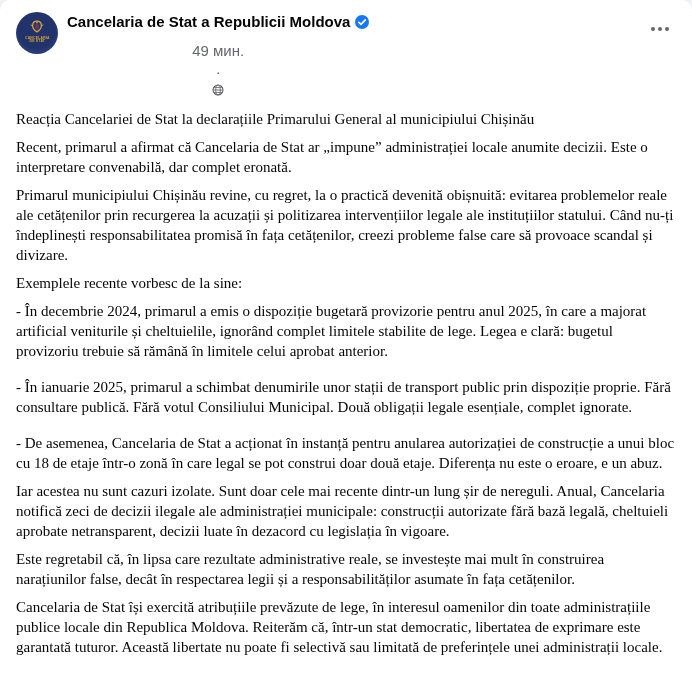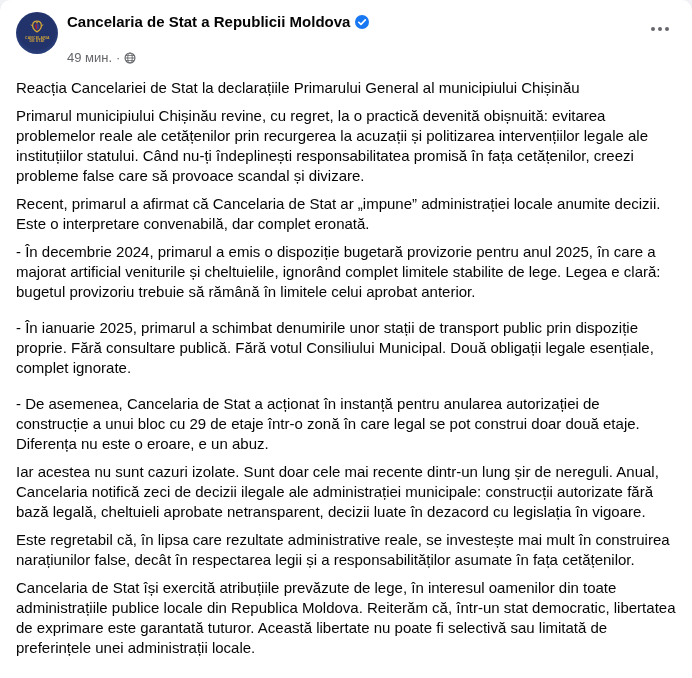--- a/index.html
+++ b/index.html
@@ -62,23 +62,24 @@
     font-weight: 700;
     color: var(--text, #050505);
     cursor: pointer;
     white-space: nowrap;
   }
   .verified { display: inline-flex; line-height: 0; }
   .meta-row {
     display: flex;
     align-items: center;
     gap: 4px;
-    margin-top: 20px;
-    font-size: 13px;
+    margin-top: 12px;
+    font-size: 15px;
     color: var(--secondary, #65676b);
+    flex-direction: column;
   }
   .meta-row .timestamp { cursor: pointer; }
   .globe-wrap { display: inline-flex; line-height: 0; }
   .menu-btn {
     margin-left: auto;
     margin-top: 1px;
     width: 32px;
     height: 32px;
     border: none;
     background: transparent;
@@ -96,21 +97,21 @@
     background: var(--secondary, #65676b);
     margin: 0 1.5px;
   }
   
   .post-text {
     padding: 5px 16px 16px 16px;
     font-size: 15px;
     line-height: 20px;
     color: var(--text, #050505);
   }
-  .post-text p.para { margin: 8px 0 0 0; }
+  .post-text p.para { margin: 8px 0 0 0; font-family: Liberation Serif, serif; }
   .post-text p.para.tight { margin-top: 16px; }
 </style>
 </head>
 <body>
 
 <article class="card">
 
   <header class="post-header">
 
     <div class="avatar">
@@ -159,23 +160,24 @@
           <i></i>
           <i></i>
           <i></i>
         </span>
     </button>
 
   </header>
 
   <div class="post-text">
       <p class="para">Reacția Cancelariei de Stat la declarațiile Primarului General al municipiului Chișinău</p>
+      <p class="para">Recent, primarul a afirmat că Cancelaria de Stat ar „impune” administrației locale anumite decizii. Este o interpretare convenabilă, dar complet eronată.</p>
       <p class="para">Primarul municipiului Chișinău revine, cu regret, la o practică devenită obișnuită: evitarea problemelor reale ale cetățenilor prin recurgerea la acuzații și politizarea intervențiilor legale ale instituțiilor statului. Când nu-ți îndeplinești responsabilitatea promisă în fața cetățenilor, creezi probleme false care să provoace scandal și divizare.</p>
-      <p class="para">Recent, primarul a afirmat că Cancelaria de Stat ar „impune” administrației locale anumite decizii. Este o interpretare convenabilă, dar complet eronată.</p>
+      <p class="para">Exemplele recente vorbesc de la sine:</p>
       <p class="para">- În decembrie 2024, primarul a emis o dispoziție bugetară provizorie pentru anul 2025, în care a majorat artificial veniturile și cheltuielile, ignorând complet limitele stabilite de lege. Legea e clară: bugetul provizoriu trebuie să rămână în limitele celui aprobat anterior.</p>
       <p class="para tight">- În ianuarie 2025, primarul a schimbat denumirile unor stații de transport public prin dispoziție proprie. Fără consultare publică. Fără votul Consiliului Municipal. Două obligații legale esențiale, complet ignorate.</p>
-      <p class="para tight">- De asemenea, Cancelaria de Stat a acționat în instanță pentru anularea autorizației de construcție a unui bloc cu 29 de etaje într-o zonă în care legal se pot construi doar două etaje. Diferența nu este o eroare, e un abuz.</p>
+      <p class="para tight">- De asemenea, Cancelaria de Stat a acționat în instanță pentru anularea autorizației de construcție a unui bloc cu 18 de etaje într-o zonă în care legal se pot construi doar două etaje. Diferența nu este o eroare, e un abuz.</p>
       <p class="para">Iar acestea nu sunt cazuri izolate. Sunt doar cele mai recente dintr-un lung șir de nereguli. Anual, Cancelaria notifică zeci de decizii ilegale ale administrației municipale: construcții autorizate fără bază legală, cheltuieli aprobate netransparent, decizii luate în dezacord cu legislația în vigoare.</p>
       <p class="para">Este regretabil că, în lipsa care rezultate administrative reale, se investește mai mult în construirea narațiunilor false, decât în respectarea legii și a responsabilităților asumate în fața cetățenilor.</p>
       <p class="para">Cancelaria de Stat își exercită atribuțiile prevăzute de lege, în interesul oamenilor din toate administrațiile publice locale din Republica Moldova. Reiterăm că, într-un stat democratic, libertatea de exprimare este garantată tuturor. Această libertate nu poate fi selectivă sau limitată de preferințele unei administrații locale.</p>
     </div>
 
 </article>
 
 </body></html>

